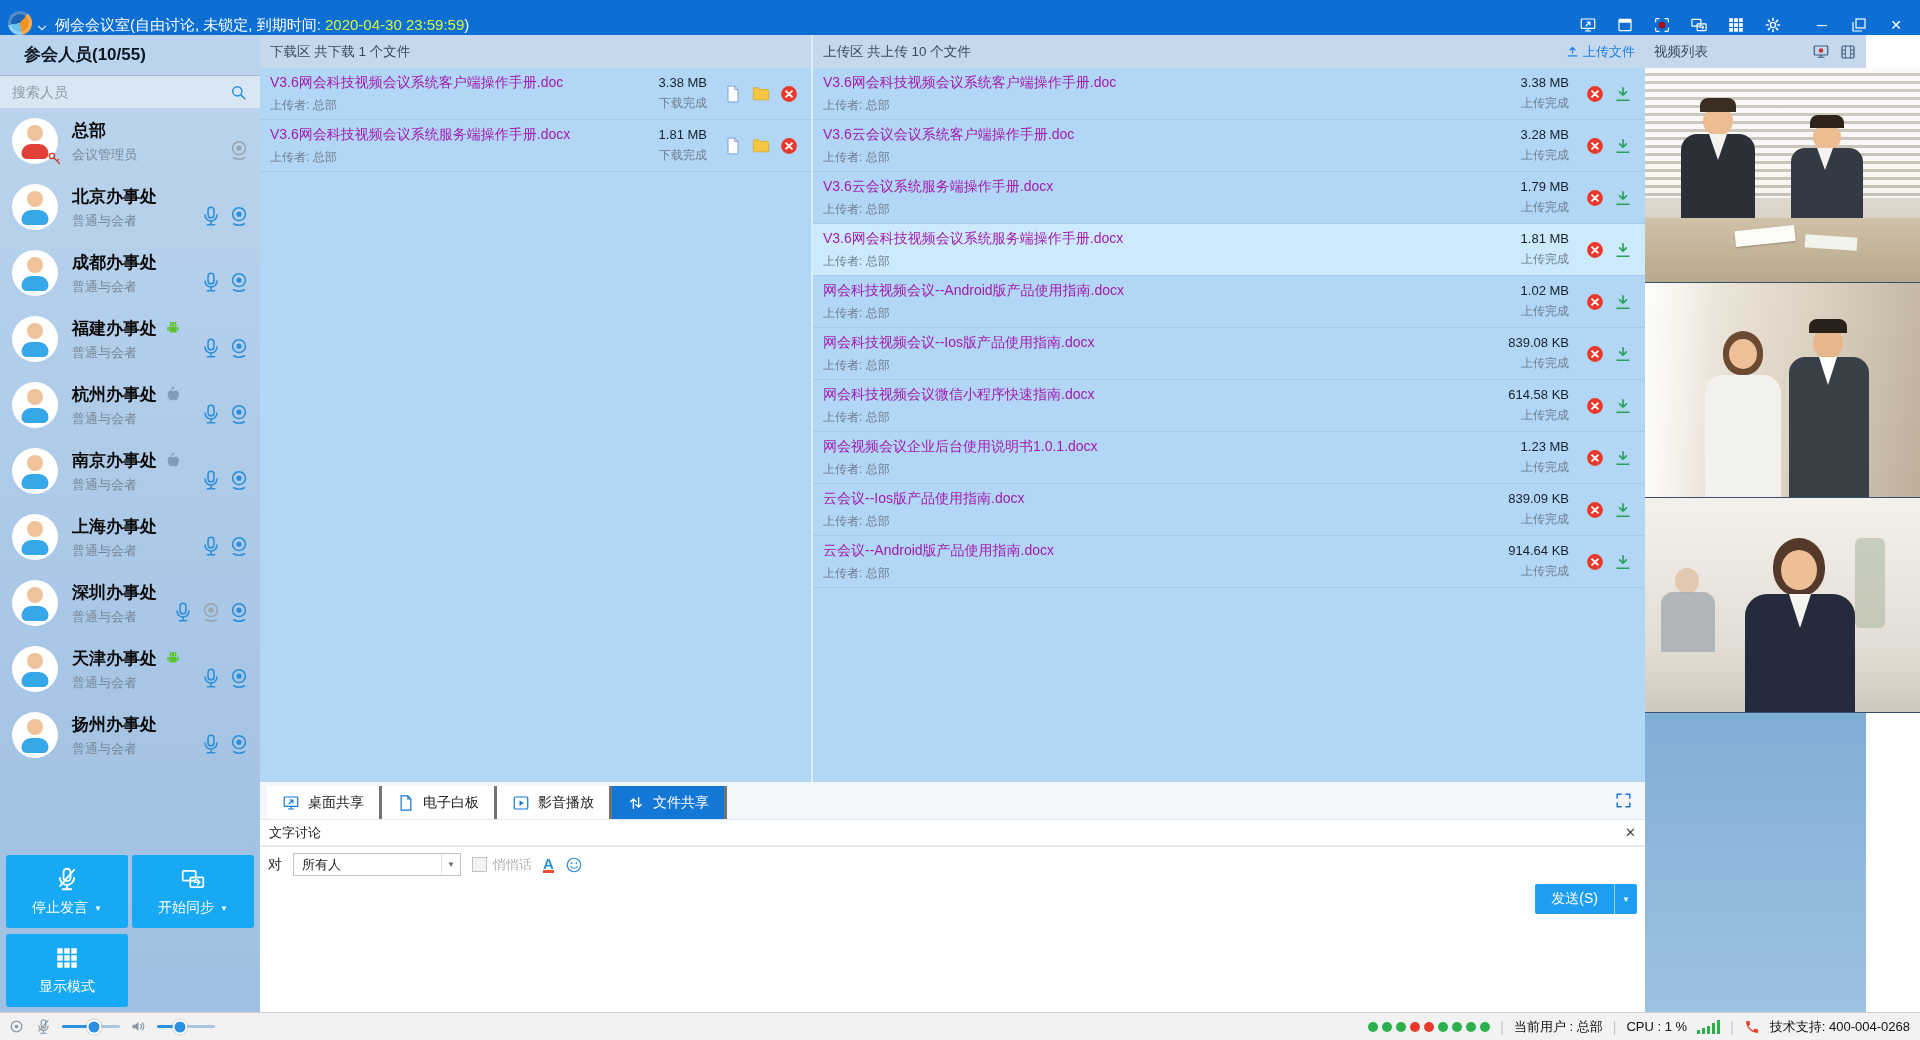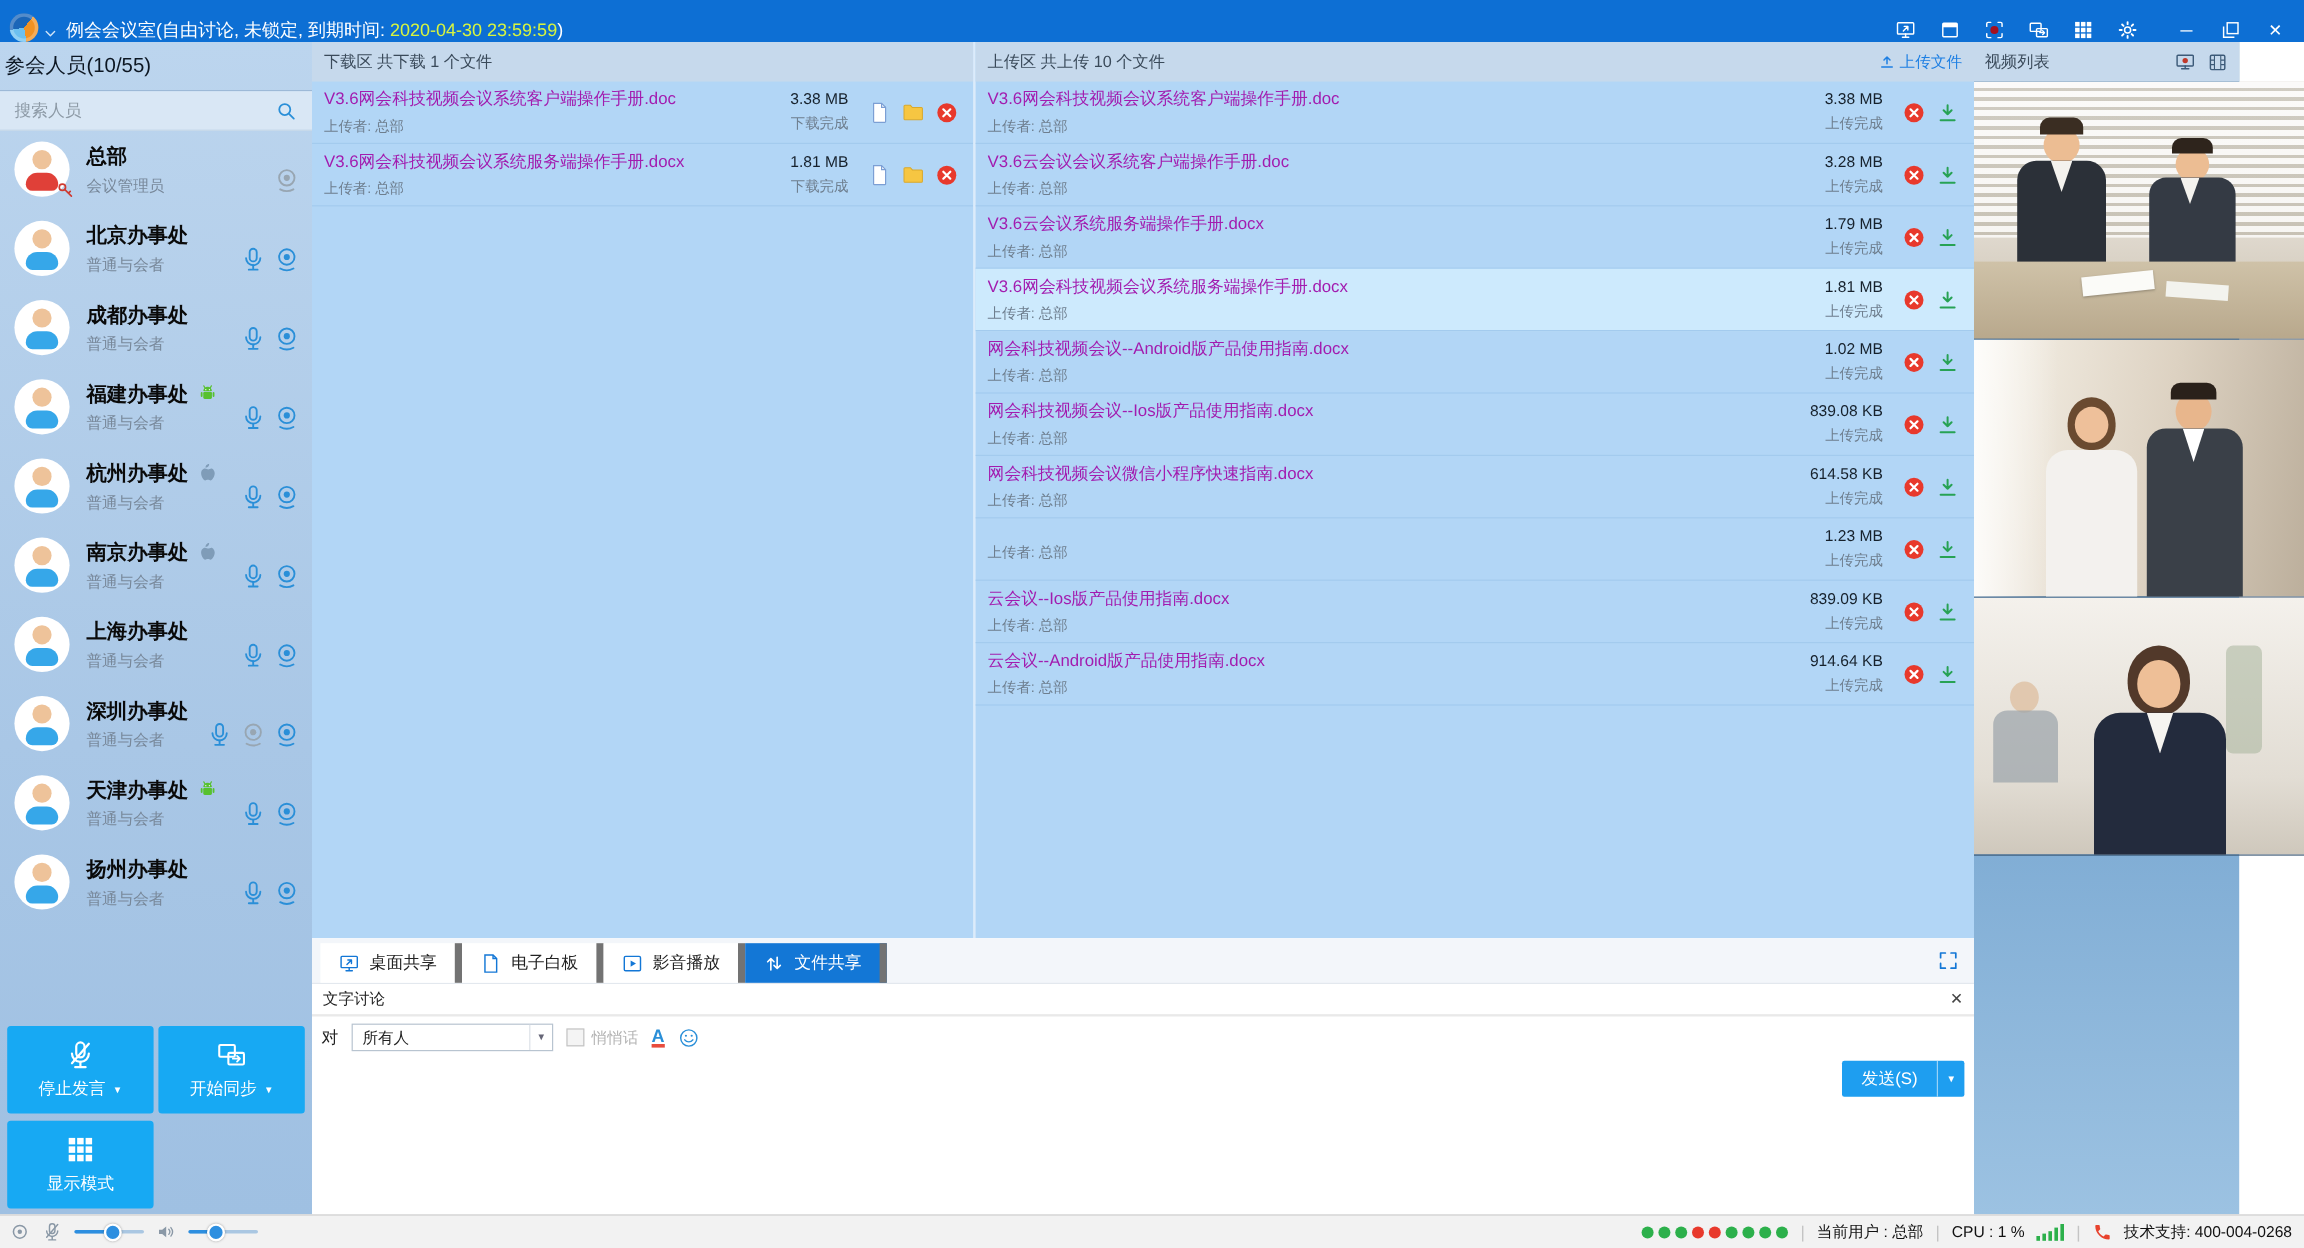--- a/index.html
+++ b/index.html
@@ -14,21 +14,21 @@
   .tchev{width:14px;height:14px;color:#cfe4f8;margin:0 6px 0 3px}
   .tb-title{font-size:15px;white-space:nowrap}
   .tb-time{color:#d8f53e}
   .tb-icons{margin-left:auto;display:flex;align-items:center;gap:17px;padding-right:14px}
   .tbi{width:20px;height:20px;display:flex;align-items:center;justify-content:center;color:#fff;cursor:pointer}
   .tbi svg{width:18px;height:18px}
   .tbi.small{font-size:14px;line-height:20px}
   .gap-left{margin-left:12px}
   
   .sidebar{position:absolute;left:0;top:35px;width:260px;height:977px;background:linear-gradient(180deg,#bcd5ee 0%,#a9c7e6 60%,#9fc0e2 100%)}
-  .sb-header{height:40px;line-height:40px;padding-left:4px;font-size:17px;font-weight:400;color:#0c1622;border-bottom:1px solid #9db9d7}
+  .sb-header{height:40px;line-height:40px;padding-left:24px;font-size:17px;font-weight:700;color:#0c1622;border-bottom:1px solid #9db9d7}
   .sb-search{height:32px;background:#d9e7f5;border-bottom:1px solid #c4d6e8;display:flex;align-items:center}
   .sb-input{flex:1;border:0;background:transparent;font-size:14px;padding-left:12px;color:#333;outline:none;font-family:inherit}
   .sb-input::placeholder{color:#8d9aa6}
   .sb-sicon{width:19px;height:19px;color:#2a8fd8;margin-right:12px;cursor:pointer}
   .plist{position:absolute;top:73px;left:0;right:0}
   .prow{height:66px;display:flex;align-items:center;padding:0 10px 0 12px;box-sizing:border-box;cursor:pointer}
   .avatar{width:46px;height:46px;border-radius:50%;background:#fff;position:relative;flex:0 0 auto}
   .av-head{position:absolute;left:50%;top:7px;transform:translateX(-50%);width:16px;height:16px;border-radius:50%;background:#eec39a}
   .av-body{position:absolute;left:50%;bottom:5px;transform:translateX(-50%);width:27px;height:15px;border-radius:14px 14px 8px 8px;background:#36a7e9}
   .avatar.admin .av-body{background:#e04038}
@@ -61,21 +61,21 @@
   .fsize{font-size:13px;color:#16212c}
   .fstatus{font-size:12px;color:#6e7e8e;margin-top:5px}
   .facts{display:flex;align-items:center;gap:8px;flex:0 0 auto}
   .fic{width:20px;height:20px;cursor:pointer}
   .fic.green{color:#27a254}
   .uplink{margin-left:auto;color:#1d7fe3;font-size:13px;display:flex;align-items:center;gap:3px;cursor:pointer}
   .uplink svg{width:15px;height:15px}
   
   .bottomblock{position:absolute;left:260px;top:782px;width:1385px;height:230px;background:#fff}
   .tabbar{height:38px;background:#f3f6fa;border-bottom:1px solid #e3e8ee;display:flex;align-items:flex-end;padding-left:7px;box-sizing:border-box;position:relative}
-  .tab{height:33px;display:flex;align-items:center;gap:8px;padding:0 15px;font-size:14px;color:#222;background:#fff;border-right:6px solid #737373;cursor:pointer}
+  .tab{height:33px;display:flex;align-items:center;gap:8px;padding:0 15px;font-size:14px;color:#222;background:#fff;border-right:3px solid #737373;cursor:pointer}
   .tab svg{width:18px;height:18px;color:#1377d6}
   .tab.active{background:#1377d6;color:#fff}
   .tab.active svg{color:#fff}
   .expandic{position:absolute;right:12px;top:9px;width:19px;height:19px;color:#1377d6;cursor:pointer}
   .chathead{height:25px;border-bottom:1px solid #ececec;display:flex;align-items:center;padding:0 9px;font-size:13px;color:#222}
   .chatclose{margin-left:auto;color:#444;font-size:13px;cursor:pointer;line-height:1}
   .msgs{height:95px;position:relative;padding:3px 20px 0 8px;box-sizing:border-box;overflow:hidden}
   .msg{font-size:14px;color:#1f9d23;line-height:23px}
   .vscroll{position:absolute;right:0;top:0;bottom:0;width:14px;background:#f1f1f1;border-left:1px solid #e0e0e0}
   .vthumb{position:absolute;bottom:1px;left:2px;width:9px;height:17px;background:#cdd1d6;border:1px solid #a9b0b8;box-sizing:border-box}
@@ -801,20 +801,21 @@
             <use href="#i-x"></use>
           </svg>
           <svg class="fic green">
             <use href="#i-dl"></use>
           </svg>
         </div>
       </div>
 
       <div class="frow">
         <div class="fmain">
+          <div class="fname">网会视频会议企业后台使用说明书1.0.1.docx</div>
           <div class="fup">上传者: 总部</div>
         </div>
         <div class="finfo">
           <div class="fsize">1.23 MB</div>
           <div class="fstatus">上传完成</div>
         </div>
         <div class="facts">
           <svg class="fic">
             <use href="#i-x"></use>
           </svg>

